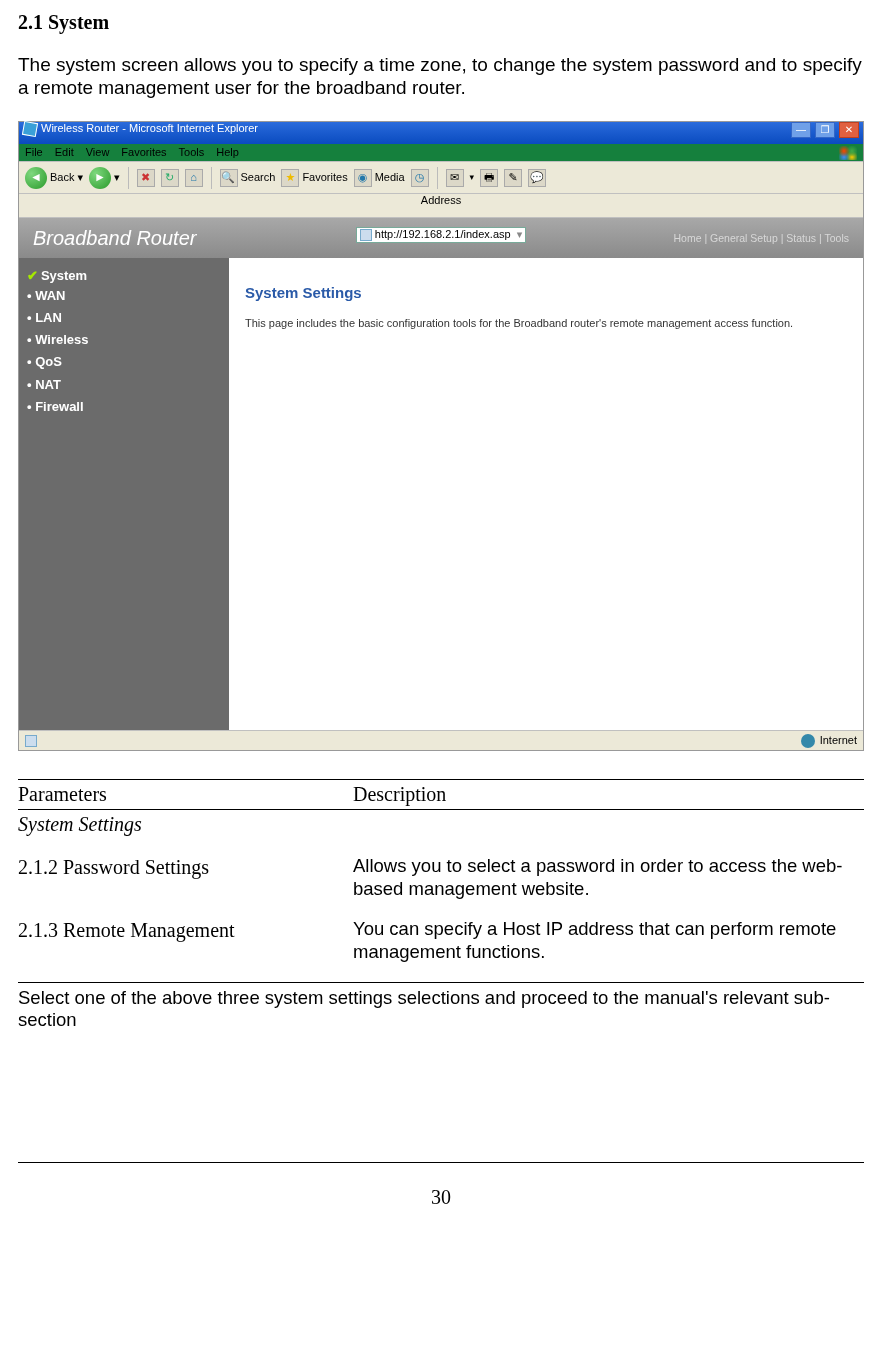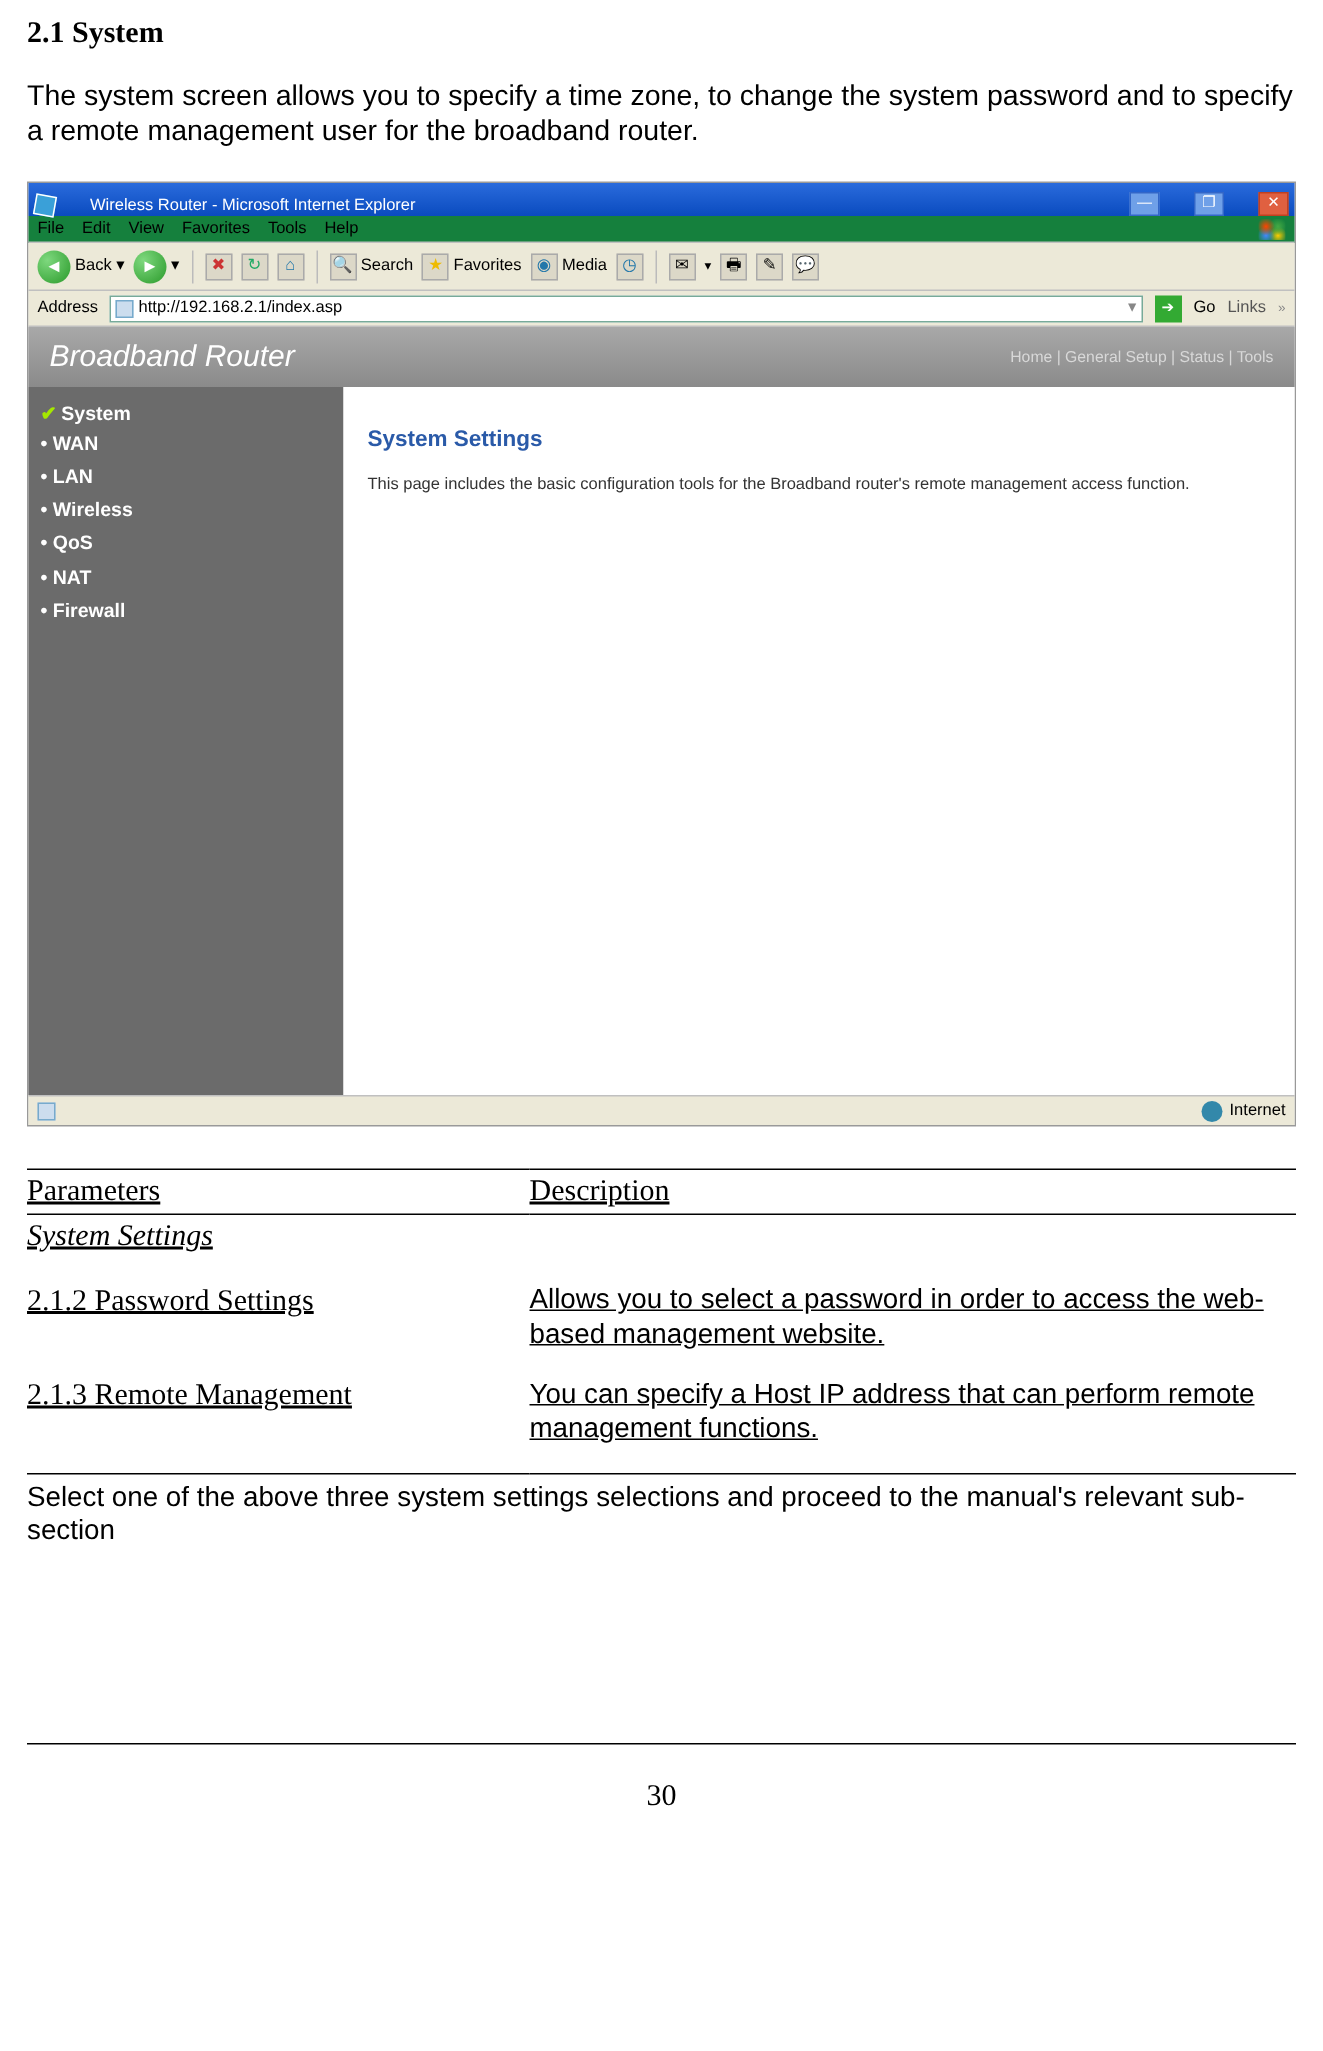--- a/index.html
+++ b/index.html
@@ -22,23 +22,23 @@
     border: 1px solid #999;
     font-family: Tahoma, Arial, sans-serif;
     font-size: 11px;
     margin-bottom: 28px;
   }
   .titlebar {
     background: linear-gradient(#2a6bdc, #0a4bbf);
     height: 22px;
     color: #fff;
     display: flex;
-    align-items: flex-end;
+    align-items: flex-start;
     padding: 0 4px;
-    gap: 23px;
+    gap: 4px;
   }
   .tb-ie {
     width: 14px; height: 14px; background: #3aa0d8; border: 1px solid #fff;
      display:inline-block; transform: rotate(10deg);
   }
   .tb-spacer { flex: 1; }
   .winbtn { width: 20px; height: 16px; background: #6fa0e8; border: 1px solid #3266c8; color:#fff; display:flex; align-items:center; justify-content:center; font-size:10px; }
   .winbtn.close { background: #e06040; border-color:#c04020;}
   .menubar {
     background: #15803d;
@@ -60,21 +60,21 @@
     align-items: center;
     gap: 6px;
     padding: 0 6px;
     border-bottom: 1px solid #c0c0c0;
   }
   .tbtn { display:flex; align-items:center; gap:3px; font-size:11px; color:#000;}
   .circ { width:22px; height:22px; border-radius:50%; display:inline-flex; align-items:center; justify-content:center; color:#fff; font-size:12px;}
   .circ.green { background: radial-gradient(circle at 30% 30%, #7ed87e, #2a9a2a);}
   .sq { width:18px; height:18px; background:#dcd8c8; border:1px solid #aaa; display:inline-flex; align-items:center; justify-content:center; font-size:11px;}
   .divv { width:1px; height:22px; background:#bbb; margin:0 2px;}
-  .addrbar { background:#ece9d8; height:24px; display:flex; align-items:center; gap:8px; padding:0 6px; border-bottom:1px solid #c0c0c0;}
+  .addrbar { background:#ece9d8; height:24px; display:flex; align-items:center; gap:19px; padding:0 6px; border-bottom:1px solid #c0c0c0;flex-direction:column;}
   .addrbar .addrlabel { font-size:11px; }
   .addrinput { flex:1; height:18px; background:#fff; border:1px solid #7a9; padding:0 3px; display:flex; align-items:center; font-size:11px; gap:3px;}
   .addrinput .pgicon{ width:12px; height:12px; background:#cde; border:1px solid #7ac; }
   .gobox{ width:18px; height:18px; background:#3a3; display:flex; align-items:center; justify-content:center; color:#fff; font-size:10px;}
   .banner {
     background: linear-gradient(#a8a8a8,#8a8a8a);
     height: 40px;
     color: #fff;
     display:flex; align-items:center;
     padding: 0 14px;
@@ -100,21 +100,21 @@
   .sidebar .maincat { color:#fff; font-size:13px; font-weight:bold; padding:3px 0; font-family:Arial;}
   .sidebar .maincat::before { content:"• "; }
   .mainpane { flex:1; background:#fff; padding: 26px 10px 0 16px;}
   .mainpane h3 { color:#2a5aa8; font-family: Arial; font-size:15px; font-weight:bold; margin-bottom:14px;}
   .mainpane p { color:#333; font-size:11px; font-family: Liberation Sans, sans-serif;}
   .statusbar { background:#ece9d8; height:20px; border-top:1px solid #c0c0c0; display:flex; align-items:center; padding:0 6px; font-size:11px; gap:5px;}
   .statusbar .spacer{flex:1;}
   .statusbar .neticon{ width:14px; height:14px; background:#38a; border-radius:50%; display:inline-block;}
 
   
-  .param-table { width:100%; border-collapse: collapse; margin-top:4px;text-decoration:underline;}
+  .param-table { width:100%; border-collapse: collapse; margin-top:4px;}
   .param-table td { vertical-align: top; padding: 0; }
   .hdr-row td { border-top:1px solid #000; border-bottom:1px solid #000; padding: 2px 0; }
   .hdr { font-size:20px; font-family:"Times New Roman"; }
   .subhdr td { padding: 2px 0 18px 0; font-style: italic; font-size:20px; font-family:"Times New Roman"; }
   .param-row td { padding-bottom: 18px; }
   .param-row td:last-child { padding-bottom:18px;}
   .param-name { font-size:20px; font-family:"Times New Roman"; width:335px;}
   .param-desc { font-family: Arial, Helvetica, sans-serif; font-size: 18.5px; line-height:1.22;}
   .last-param td { border-bottom:1px solid #000; padding-bottom:3px;}
   .closing { font-family: Arial, Helvetica, sans-serif; font-size:18.5px; padding-top:4px; line-height:1.22;}

